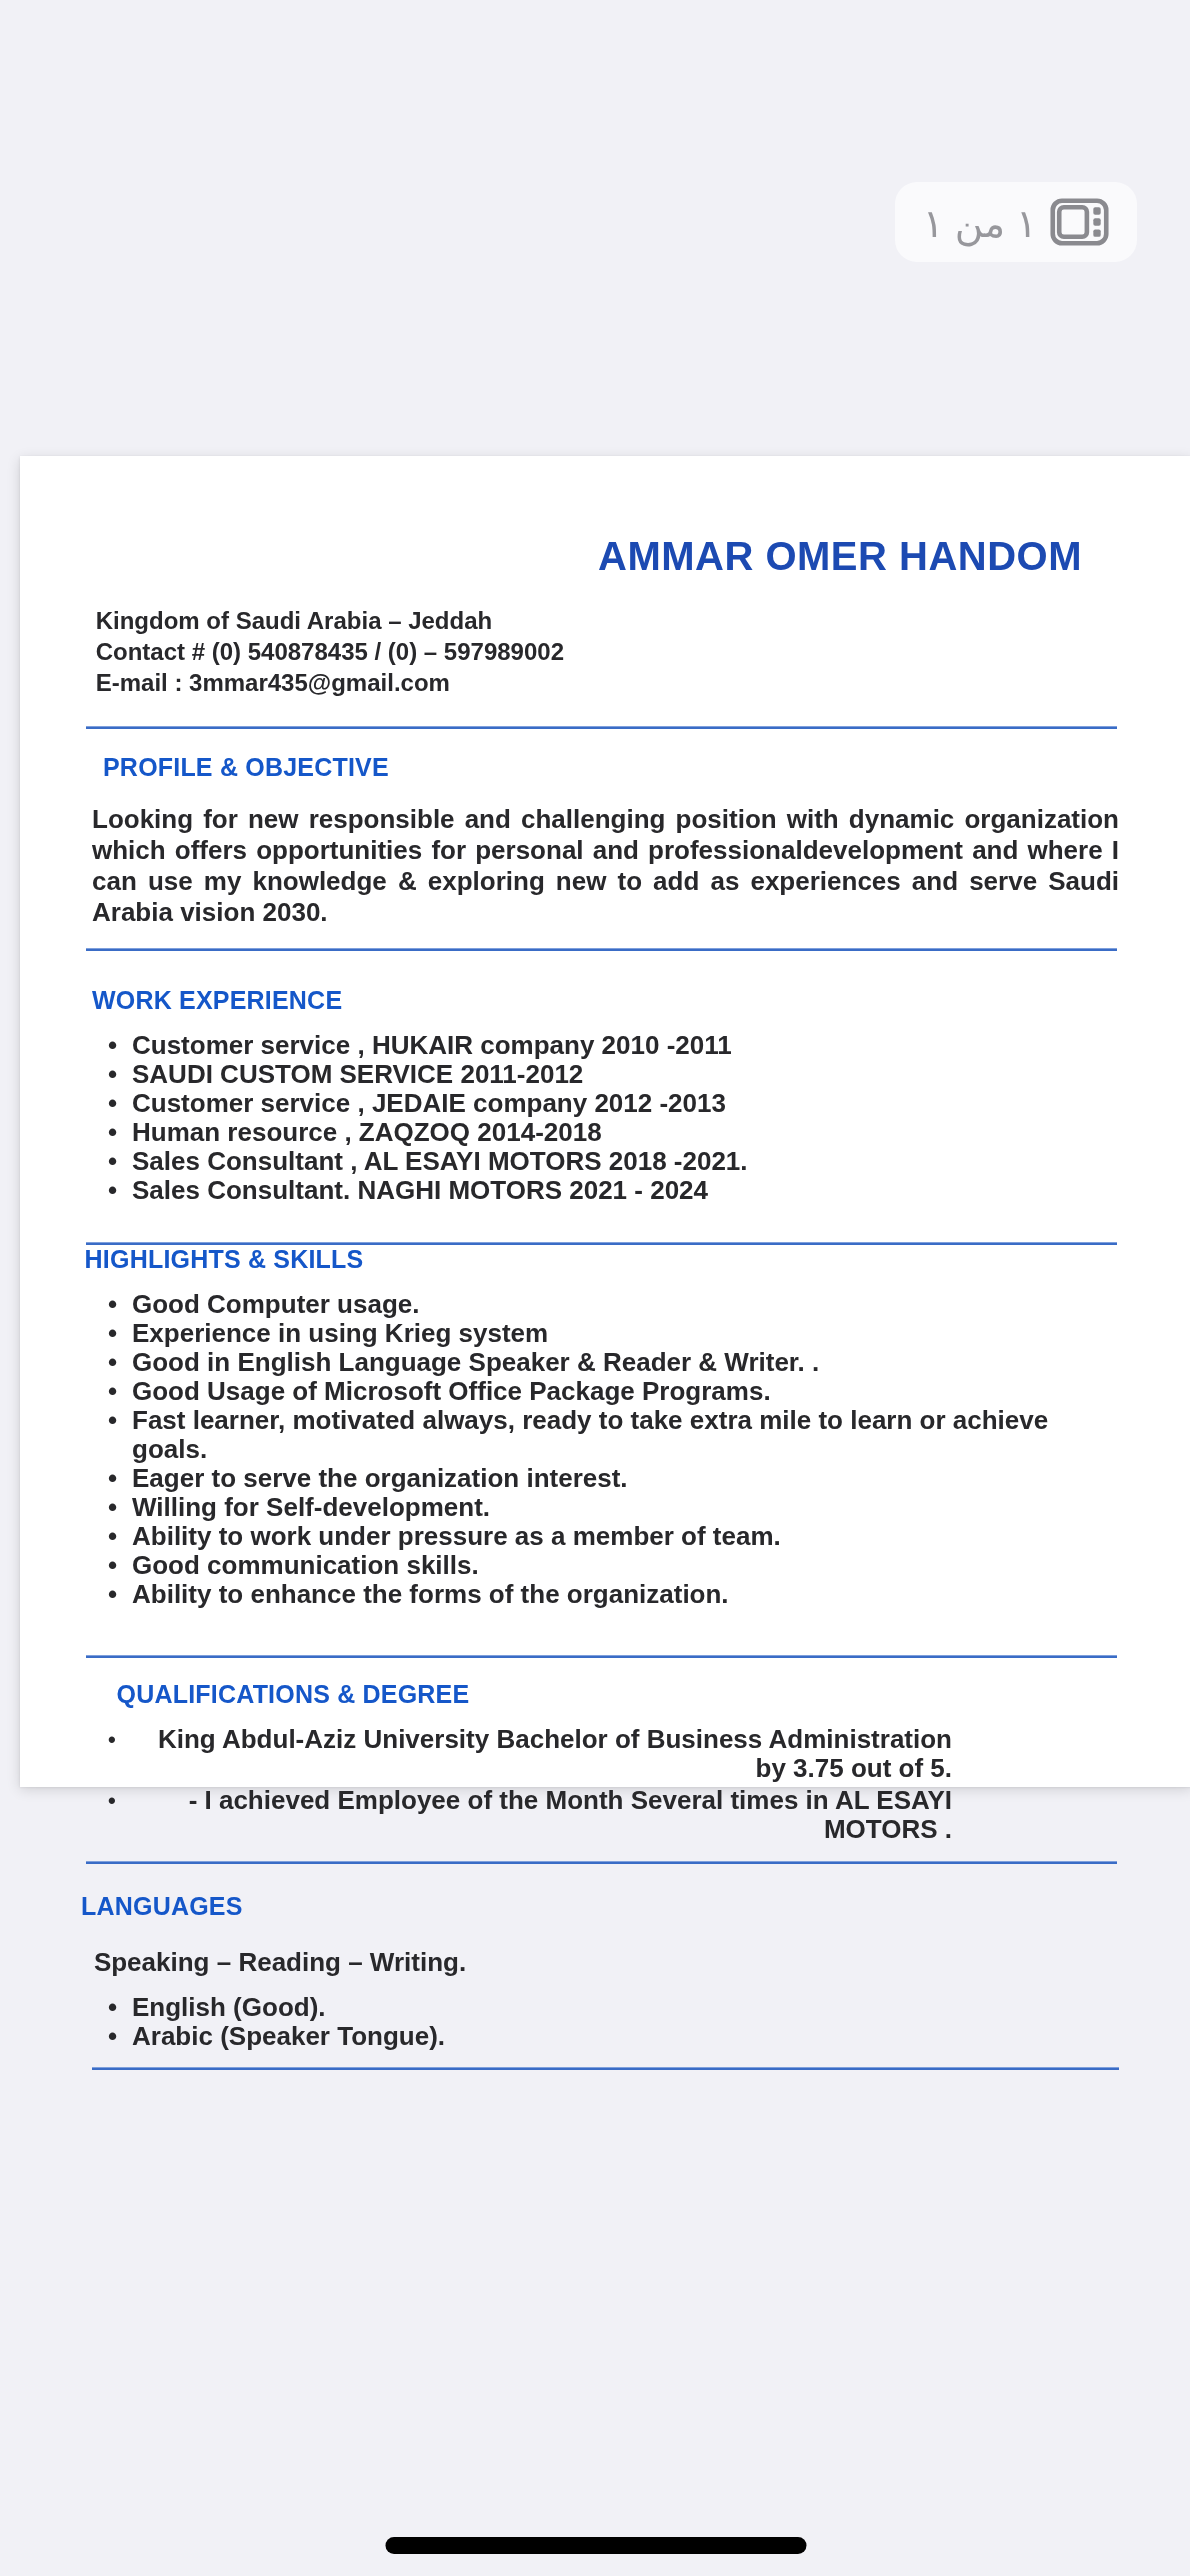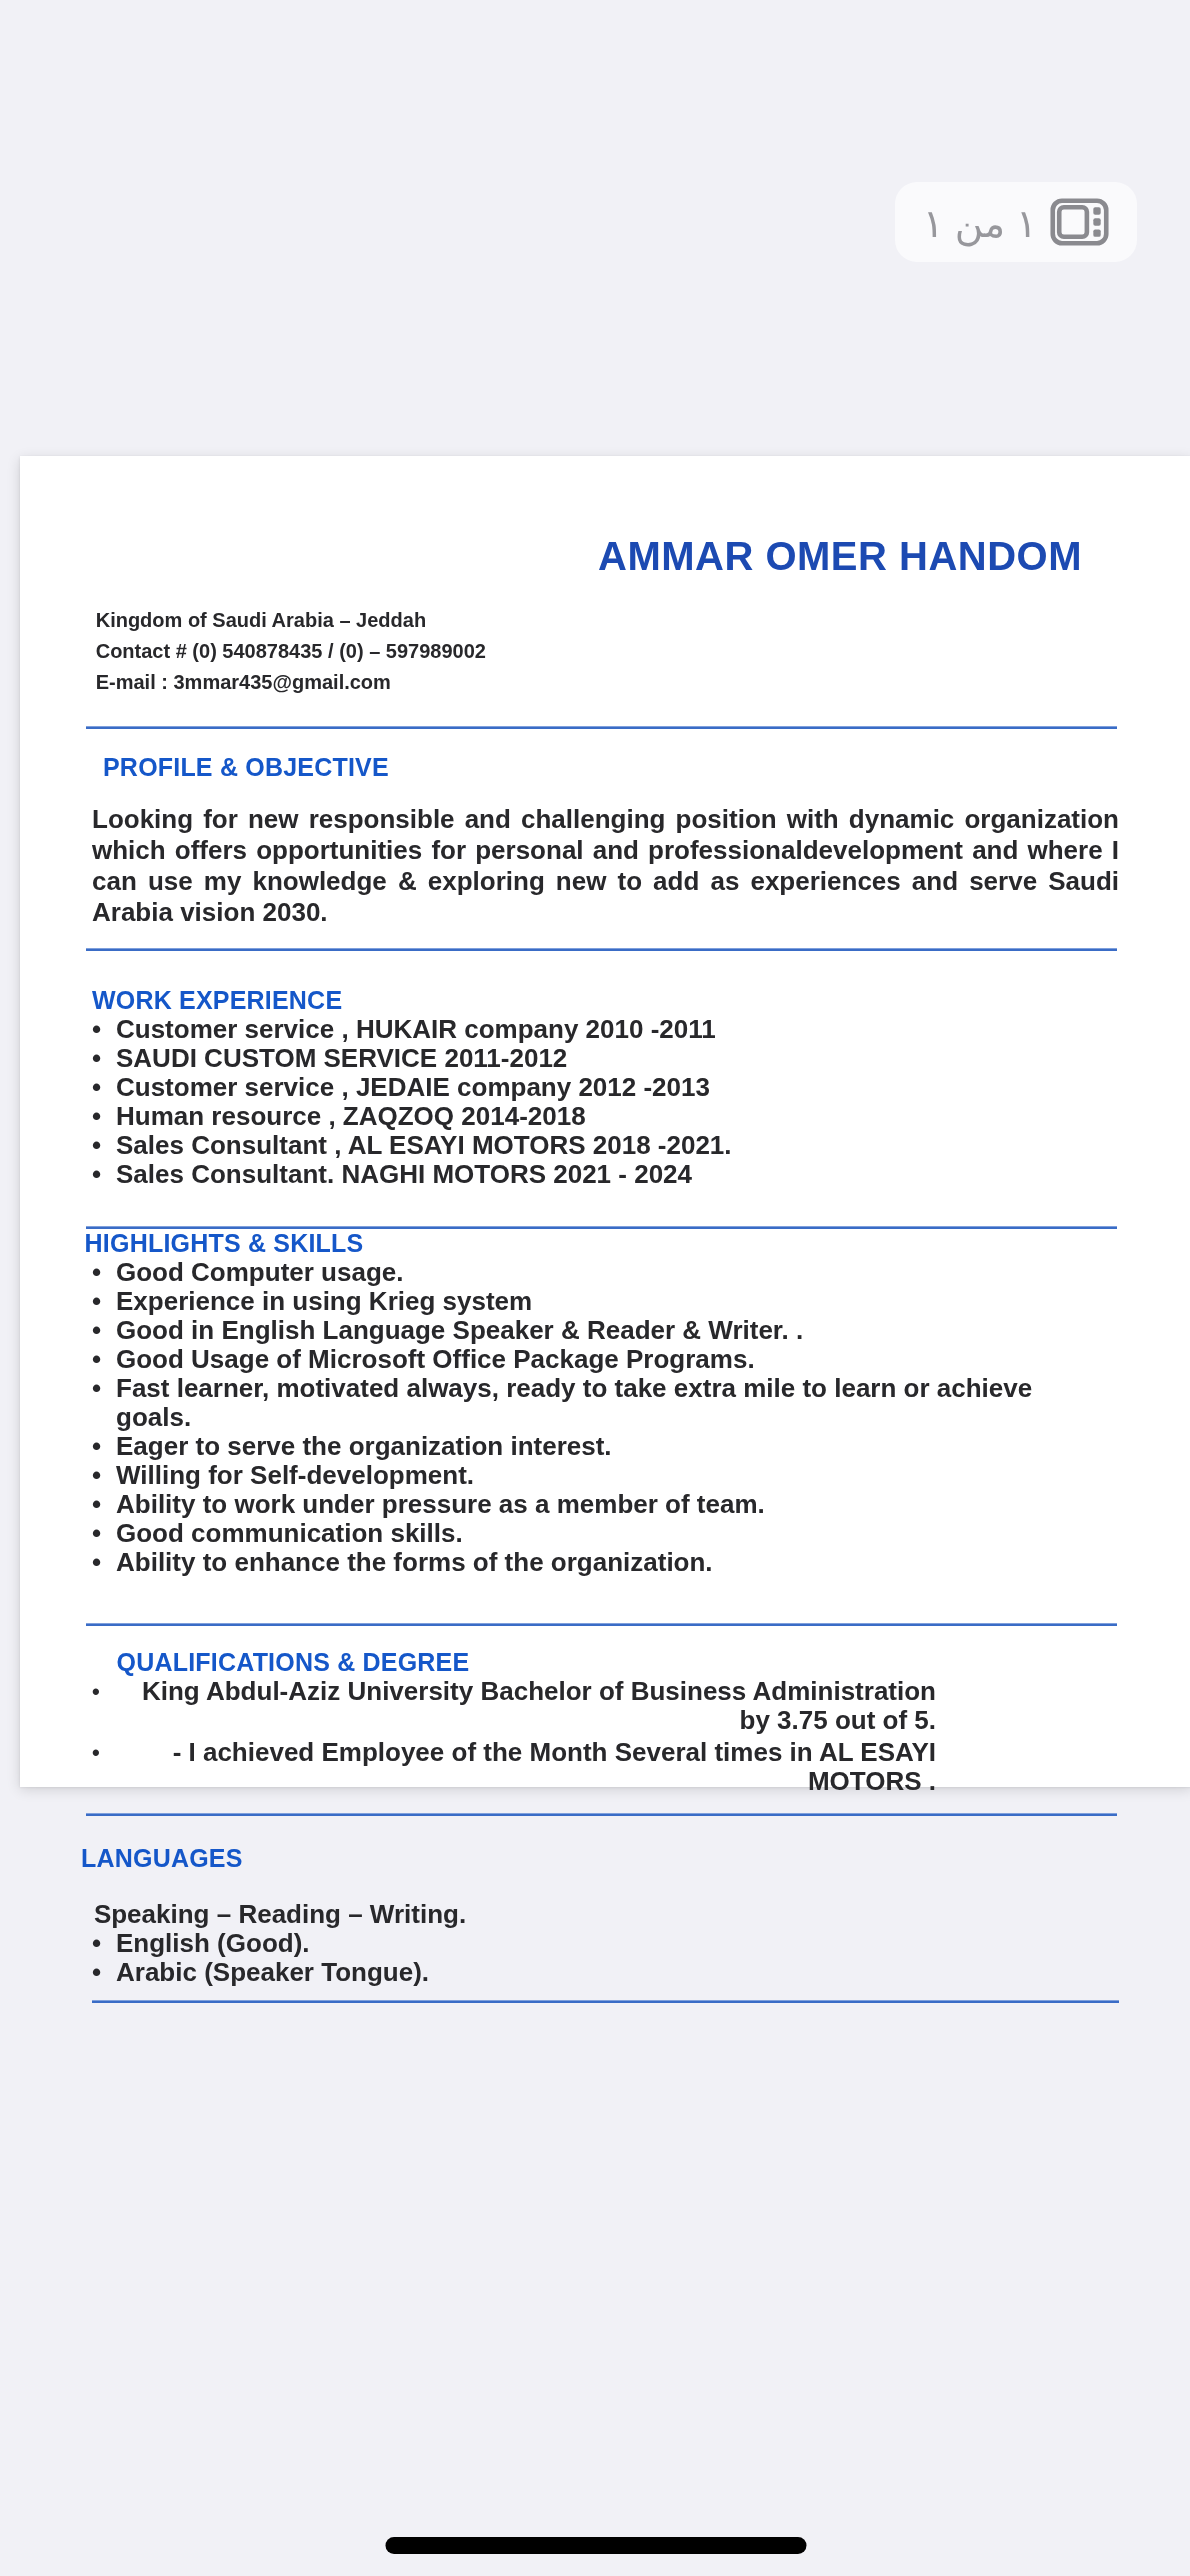--- a/index.html
+++ b/index.html
@@ -51,21 +51,21 @@
     margin: 78px 0 0 506px;
     font-size: 40px;
     letter-spacing: 0.5px;
     color: #1C4AB2;
     font-weight: 700;
     white-space: nowrap;
   }
 
   .contact-block { margin-top: 26px; }
   .contact-line {
-    font-size: 20px;
+    font-size: 24px;
     line-height: 31px;
     padding-left: 3.7px;
   }
 
   .rule {
     height: 2.8px;
     width: 1031px;
     margin-left: -5.6px;
     background: #3A6CC6;
     border-top: 0.9px solid #7FA0DC;
@@ -90,21 +90,21 @@
   .h-lang     { margin-top: 28px; margin-left: -11px; }
 
   .profile-text {
     margin-top: 22px;
     font-size: 26px;
     line-height: 31px;
     text-align: justify;
     width: 1027px;
   }
 
-  ul.doc-list { list-style: none; margin: 0; padding: 0; }
+  ul.doc-list { list-style: none; margin: 16px; padding: 0; }
   ul.doc-list li {
     position: relative;
     font-size: 26px;
     line-height: 29px;
     padding-left: 24px;
   }
   ul.doc-list li::before {
     content: "\2022";
     position: absolute;
     left: 0; top: 0;

